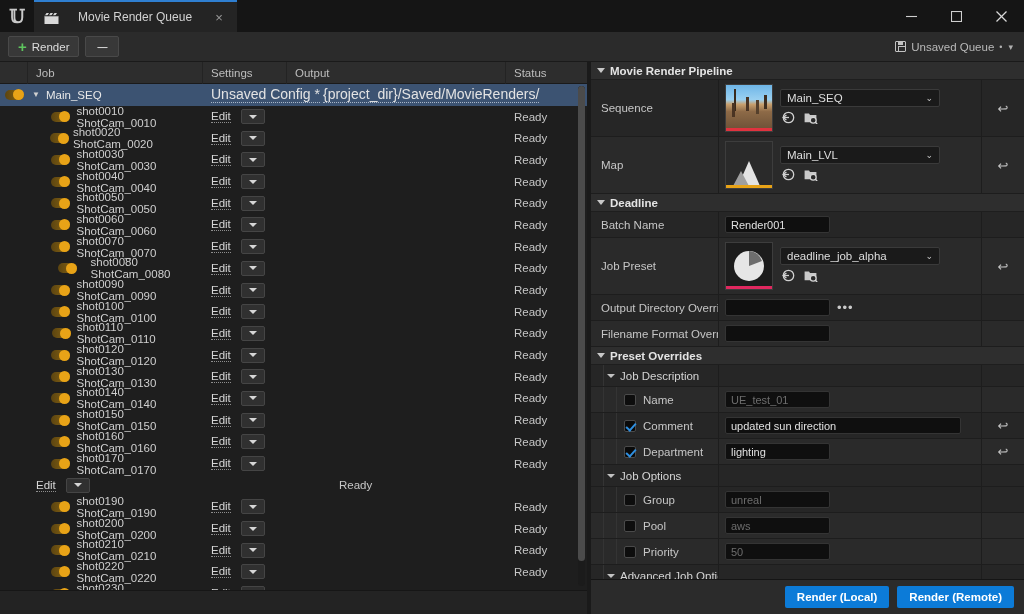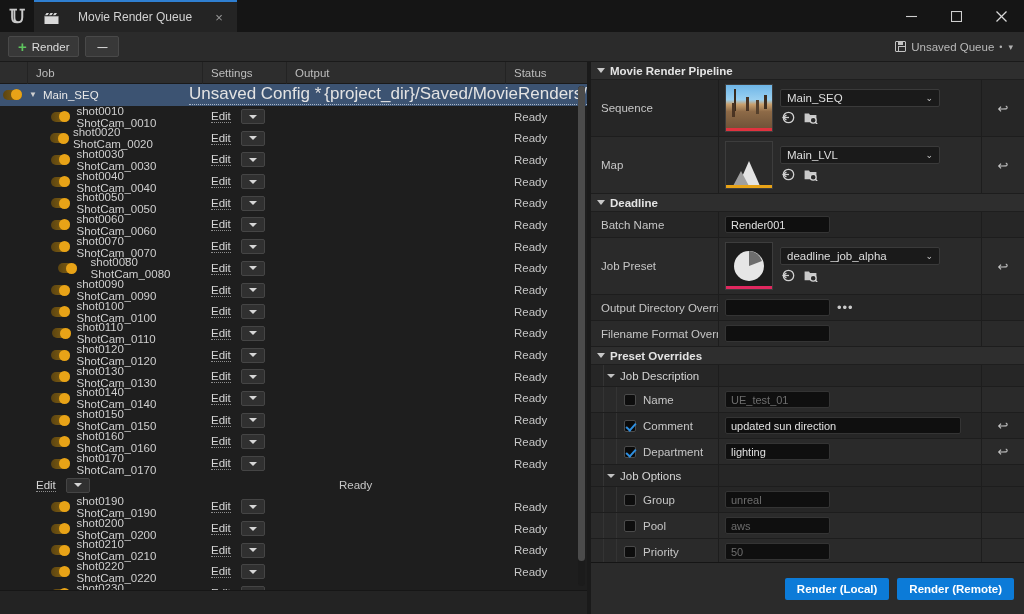--- a/index.html
+++ b/index.html
@@ -122,21 +122,21 @@
     cursor: pointer; margin-right: 10px;
   }
   .mini-dd {
     width: 24px; height: 15px; background: #303030; border: 1px solid #454545;
     border-radius: 2px; display: flex; align-items: center; justify-content: center;
     cursor: pointer;
   }
   .mini-dd i { border-left: 4px solid transparent; border-right: 4px solid transparent;
                border-top: 4px solid #d6d6d6; display:block; }
   .cfg-link {
-    color: #e3e3e3; font-size: 17px; border-bottom: 1px dotted #a9b6c8; cursor: pointer;
+    color: #e3e3e3; font-size: 14px; border-bottom: 1px dotted #a9b6c8; cursor: pointer;
     white-space: nowrap;
   }
   .parent-wide { display: flex; align-items: center; padding-left: 8px; gap: 3px; }
 
   .lscroll {
     position: absolute; right: 2px; top: 24px; width: 7px; height: 500px;
     background: #1b1b1b; border-radius: 4px;
   }
   .lscroll i {
     position: absolute; left: 0; top: 0; width: 7px; height: 475px;
@@ -237,21 +237,21 @@
   .chk.off { background: #0d0d0d; border: 1px solid #4a4a4a; }
   .chk.on  { background: #0a0a0a; border: 1px solid #4a4a4a; position: relative; }
   .chk.on:after {
     content:''; position:absolute; left:3px; top:0px; width:4px; height:8px;
     border: solid #2f8fe0; border-width: 0 2px 2px 0; transform: rotate(42deg);
   }
   .grp-label { font-weight: normal; color: #d4d4d4; }
 
   
   .rfooter {
-    height: 52px; background: #2b2b2b; border-top: 1px solid #151515;
+    height: 35px; background: #2b2b2b; border-top: 1px solid #151515;
     display: flex; align-items: center; justify-content: flex-end; gap: 8px; padding-right: 10px;
   }
   .bluebtn {
     height: 22px; background: #0c7bd8; border: none; border-radius: 2px;
     color: #fff; font-size: 11.5px; font-weight: bold; padding: 0 12px; cursor: pointer;
     font-family: "Liberation Sans", sans-serif;
   }
 </style>
 </head>
 <body>

